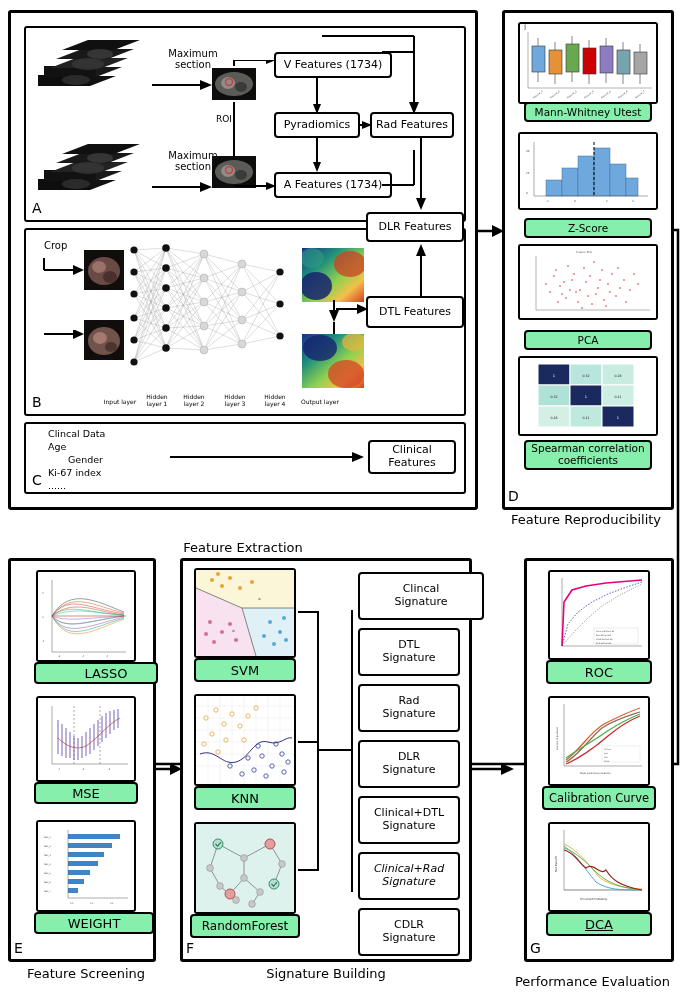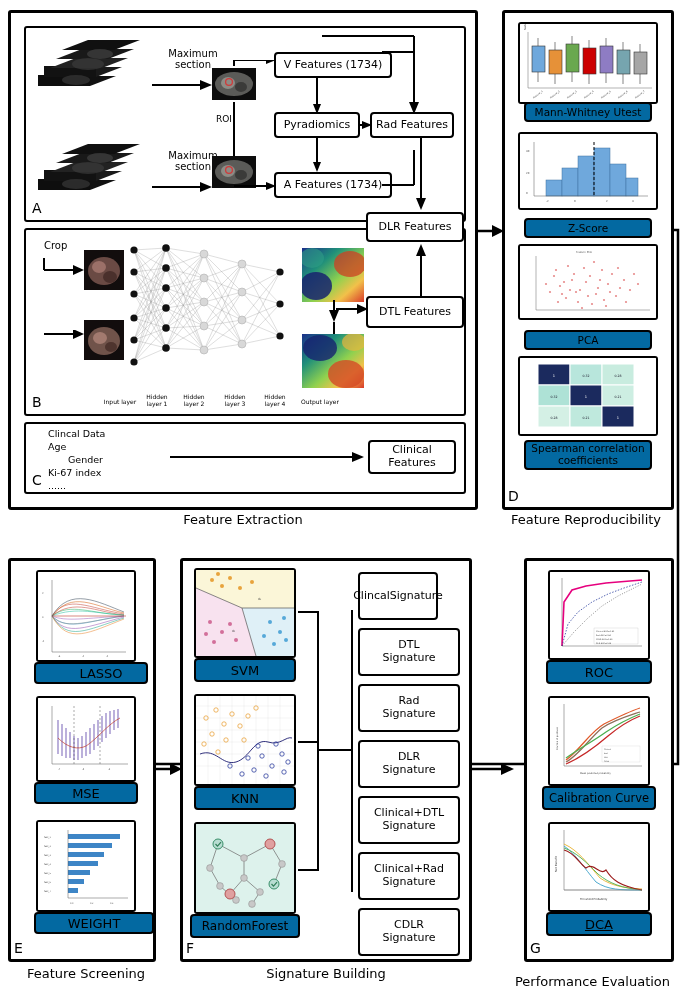--- a/index.html
+++ b/index.html
@@ -49,21 +49,21 @@
   .tiny { font-size: 6px; }
   .mini-panel {
     border: 2px solid #000;
     border-radius: 3px;
     background: #fff;
     overflow: hidden;
   }
   .mini-cap {
     border: 2px solid #000;
     border-radius: 4px;
-    background: #0369a1;
+    background: #86efac;
     display:flex; align-items:center; justify-content:center;
     font-size: 10.5px;
     text-align:center;
   }
   svg { display:block; }
   .nolink { pointer-events: none; }
 </style>
 </head>
 <body>
 
@@ -459,21 +459,21 @@
   <svg width="196" height="14">
       <line x1="0" y1="7" x2="184" y2="7" stroke="#000" stroke-width="2"></line>
       <polygon points="194,7 182,2 182,12" fill="#000"></polygon>
     </svg>
 </div>
 <div class="abs lbl-box" style="left:368px; top:440px; width:88px; height:34px; flex-direction:column;">
   <span>Clinical</span>
   <span>Features</span>
 </div>
 
-<div class="stage-label" style="left:8px; top:512px; width:470px;">Feature Extraction</div>
+<div class="stage-label" style="left:8px; top:540px; width:470px;">Feature Extraction</div>
 
 <div class="abs box" style="left:502px; top:10px; width:172px; height:500px;"></div>
 <div class="panel-letter" style="left:508px; top:488px;">D</div>
 
 <div class="abs mini-panel" style="left:518px; top:22px; width:140px; height:82px;">
   <svg width="136" height="78" viewBox="0 0 136 78">
     <rect width="136" height="78" fill="#fff"></rect>
     <g font-size="2.6" fill="#333">
       <text x="6" y="6" transform="rotate(-90 6,6)">feature_1</text>
     </g>
@@ -678,21 +678,21 @@
     <g font-size="2.4" fill="#555">
         <text x="20" y="85">-6</text>
         <text x="44" y="85">-4</text>
         <text x="68" y="85">-2</text>
       <text x="4" y="70">-2</text>
         <text x="4" y="46">0</text>
         <text x="4" y="22">2</text>
       </g>
   </svg>
 </div>
-<div class="abs mini-cap" style="left:34px; top:662px; width:114px; height:22px; font-size:13px;padding-left:20px;">LASSO</div>
+<div class="abs mini-cap" style="left:34px; top:662px; width:124px; height:22px; font-size:13px;padding-left:20px;">LASSO</div>
 
 <div class="abs mini-panel" style="left:36px; top:696px; width:100px; height:86px;">
   <svg width="96" height="82" viewBox="0 0 96 82">
     <rect width="96" height="82" fill="#fff"></rect>
     <g stroke="#8e7cc3" stroke-width="1.2">
       <line x1="20" y1="22" x2="20" y2="56"></line>
         <line x1="24" y1="26" x2="24" y2="58"></line>
         <line x1="28" y1="30" x2="28" y2="60"></line>
       <line x1="32" y1="34" x2="32" y2="60"></line>
         <line x1="36" y1="38" x2="36" y2="62"></line>
@@ -902,41 +902,41 @@
 <div class="abs nolink" style="left:296px; top:600px;">
   <svg width="70" height="300">
     <polyline points="2,12 22,12 22,150" fill="none" stroke="#000" stroke-width="2"></polyline>
     <polyline points="2,142 22,142" fill="none" stroke="#000" stroke-width="2"></polyline>
     <polyline points="2,270 22,270 22,150" fill="none" stroke="#000" stroke-width="2"></polyline>
     <line x1="22" y1="150" x2="56" y2="150" stroke="#000" stroke-width="2"></line>
     <polyline points="56,10 56,292" fill="none" stroke="#000" stroke-width="2"></polyline>
   </svg>
 </div>
 
-<div class="abs lbl-box" style="left:358px; top:572px; width:80px; height:48px; flex-direction:row;">
+<div class="abs lbl-box" style="left:358px; top:572px; width:126px; height:48px; flex-direction:column;">
   <span>Clincal</span>
   <span>Signature</span>
 </div>
 <div class="abs lbl-box" style="left:358px; top:628px; width:102px; height:48px; flex-direction:column;">
   <span>DTL</span>
   <span>Signature</span>
 </div>
 <div class="abs lbl-box" style="left:358px; top:684px; width:102px; height:48px; flex-direction:column;">
   <span>Rad</span>
   <span>Signature</span>
 </div>
 <div class="abs lbl-box" style="left:358px; top:740px; width:102px; height:48px; flex-direction:column;">
   <span>DLR</span>
   <span>Signature</span>
 </div>
 <div class="abs lbl-box" style="left:358px; top:796px; width:102px; height:48px; flex-direction:column;">
   <span>Clinical+DTL</span>
   <span>Signature</span>
 </div>
-<div class="abs lbl-box" style="left:358px; top:852px; width:102px; height:48px; flex-direction:column;">
+<div class="abs lbl-box" style="left:358px; top:852px; width:102px; height:48px; flex-direction:column;font-style:italic;">
   <span>Clinical+Rad</span>
   <span>Signature</span>
 </div>
 <div class="abs lbl-box" style="left:358px; top:908px; width:102px; height:48px; flex-direction:column;">
   <span>CDLR</span>
   <span>Signature</span>
 </div>
 
 <div class="stage-label" style="left:180px; top:966px; width:292px;">Signature Building</div>
 

